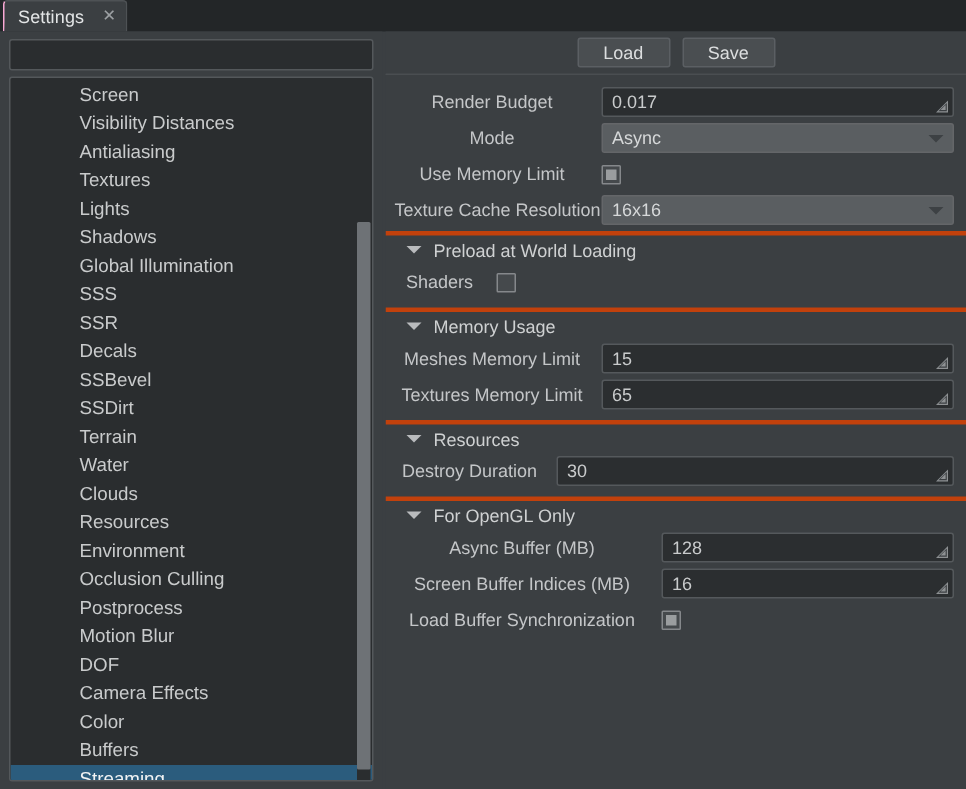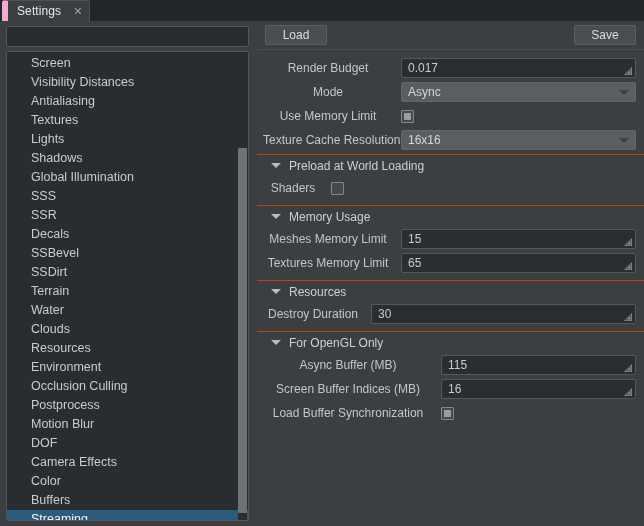--- a/index.html
+++ b/index.html
@@ -30,21 +30,21 @@
     background: #232628;
     box-sizing: border-box;
   }
   .tab {
     position: absolute;
     left: 2px; top: 0;
     height: 21px;
     min-width: 76px;
     background: #3b3f42;
     border-top: 1px solid #4e5255;
-    border-left: 6px solid #f9a8d4;
+    border-left: 1px solid #f9a8d4;
     border-right: 1px solid #4e5255;
     border-top-left-radius: 3px;
     border-top-right-radius: 3px;
     box-sizing: border-box;
     display: flex;
     align-items: center;
     padding: 0 7px 0 9px;
     cursor: default;
   }
   .tab-title {
@@ -103,21 +103,21 @@
   }
   .tree-item {
     height: 19px;
     line-height: 19px;
     font-size: 12.5px;
     color: #c9cbcc;
     white-space: nowrap;
     cursor: default;
     box-sizing: border-box;
   }
-  .tree-item.lvl2 { padding-left: 24px; }
+  .tree-item.lvl2 { padding-left: 46px; }
   .tree-item.selected {
     background: #2b5c7d;
     color: #f1f3f4;
   }
   .tree-scrollbar {
     position: absolute;
     right: 1px; top: 1px;
     width: 9px; height: 468px;
     background: #2a2d2f;
   }
@@ -136,21 +136,21 @@
     width: 387px; height: 505px;
     background: #3b3f42;
     box-sizing: border-box;
   }
   .panel-toolbar {
     position: absolute;
     left: 0; top: 0;
     width: 387px; height: 28px;
     display: flex;
     align-items: center;
-    justify-content: space-between;
+    justify-content: center;
     padding-right: 8px;
     box-sizing: border-box;
   }
   .tbtn {
     width: 62px; height: 20px;
     background: #4a4e51;
     border: 1px solid #5b5f63;
     border-radius: 2px;
     color: #dcdedf;
     font-family: "Liberation Sans", sans-serif;
@@ -240,21 +240,21 @@
     left: 2px; top: 2px;
     width: 7px; height: 7px;
     background: #9a9d9f;
   }
 
   .section {
     display: flex;
     align-items: center;
     height: 22px;
     padding-left: 14px;
-    border-top: 1px solid #c2410c;
+    border-top: 3px solid #c2410c;
     margin-top: 2px;
     box-sizing: border-box;
   }
   .sec-arrow {
     width: 0; height: 0;
     border-left: 5px solid transparent;
     border-right: 5px solid transparent;
     border-top: 5px solid #b9bbbd;
     margin-right: 8px;
     flex: 0 0 auto;
@@ -406,21 +406,21 @@
           </div>
         </div>
         <div class="spacer3"></div>
         <div class="section">
           <span class="sec-arrow"></span>
           <span class="sec-title">For OpenGL Only</span>
         </div>
         <div class="row">
           <div class="row-label label-w" style="width: 170px;">Async Buffer (MB)</div>
           <div class="field num">
-            <span>115</span>
+            <span>128</span>
             <svg class="grip" viewBox="0 0 10 10">
               <path d="M9 1 L9 9 L1 9 Z" fill="#8e9193"></path>
               <path d="M8.2 2.6 L8.2 8.2 L2.6 8.2 Z" fill="#3b3f42"></path>
               <path d="M7.4 4.0 L7.4 7.4 L4.0 7.4 Z" fill="#8e9193"></path>
             </svg>
           </div>
         </div>
         <div class="row">
           <div class="row-label label-w" style="width: 170px;">Screen Buffer Indices (MB)</div>
           <div class="field num">

